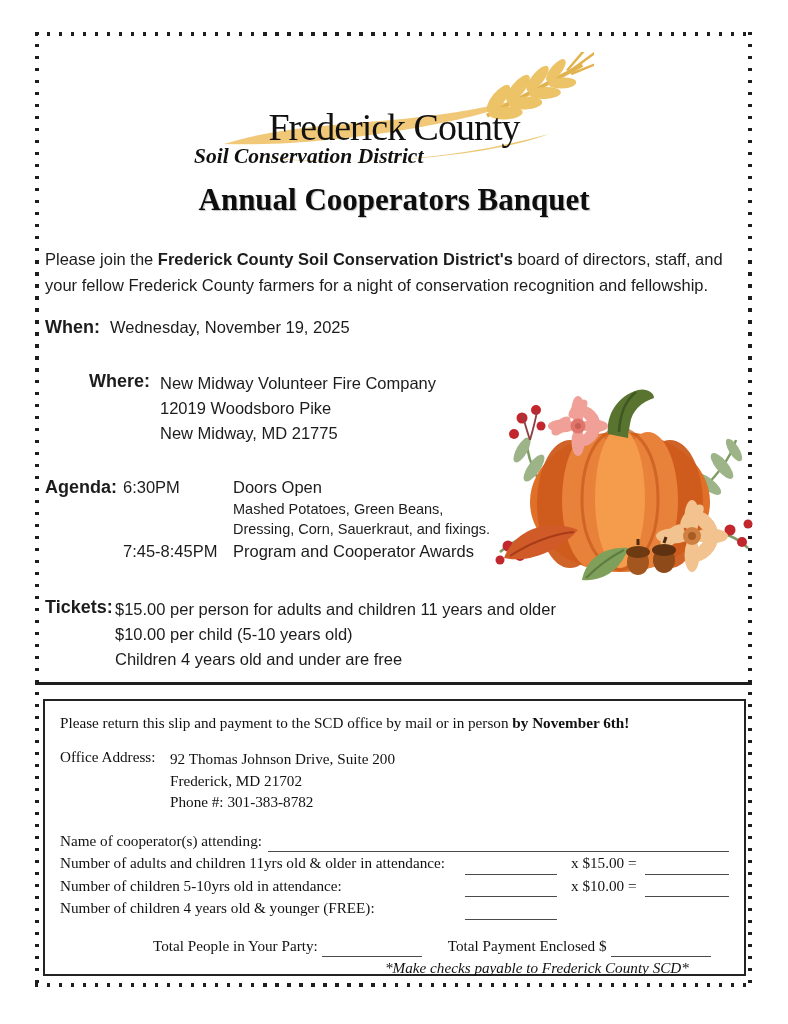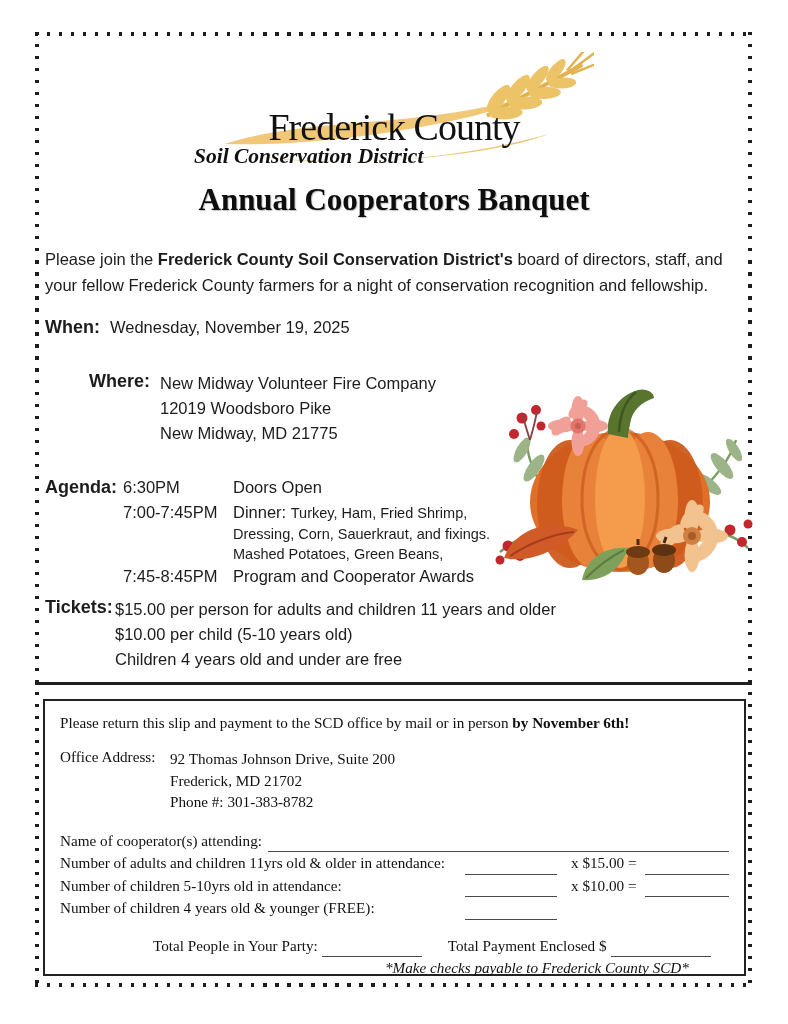--- a/index.html
+++ b/index.html
@@ -137,27 +137,22 @@
       <div>New Midway, MD 21775</div>
     </span>
   </div>
 
   <div class="agenda">
     <div class="a-row">
       <span class="a-gutter lbl-bold">Agenda:</span>
       <span class="a-time">6:30PM</span>
       <span class="a-desc">Doors Open</span>
     </div>
-    <div class="a-row">
-      <span class="a-gutter"></span>
-      <span class="a-time">7:00-7:45PM</span>
-      <span class="a-desc"><span>Dinner: </span><span class="a-small">Turkey, Ham, Fried Shrimp,</span></span>
-    </div>
+    <div class="a-menu a-small">Mashed Potatoes, Green Beans,</div>
     <div class="a-menu a-small">Dressing, Corn, Sauerkraut, and fixings.</div>
-    <div class="a-menu a-small">Mashed Potatoes, Green Beans,</div>
     <div class="a-row">
       <span class="a-gutter"></span>
       <span class="a-time">7:45-8:45PM</span>
       <span class="a-desc">Program and Cooperator Awards</span>
     </div>
   </div>
 
   <div class="pumpkin-wrap">
     <svg width="268" height="208" viewBox="0 0 268 208">
 

